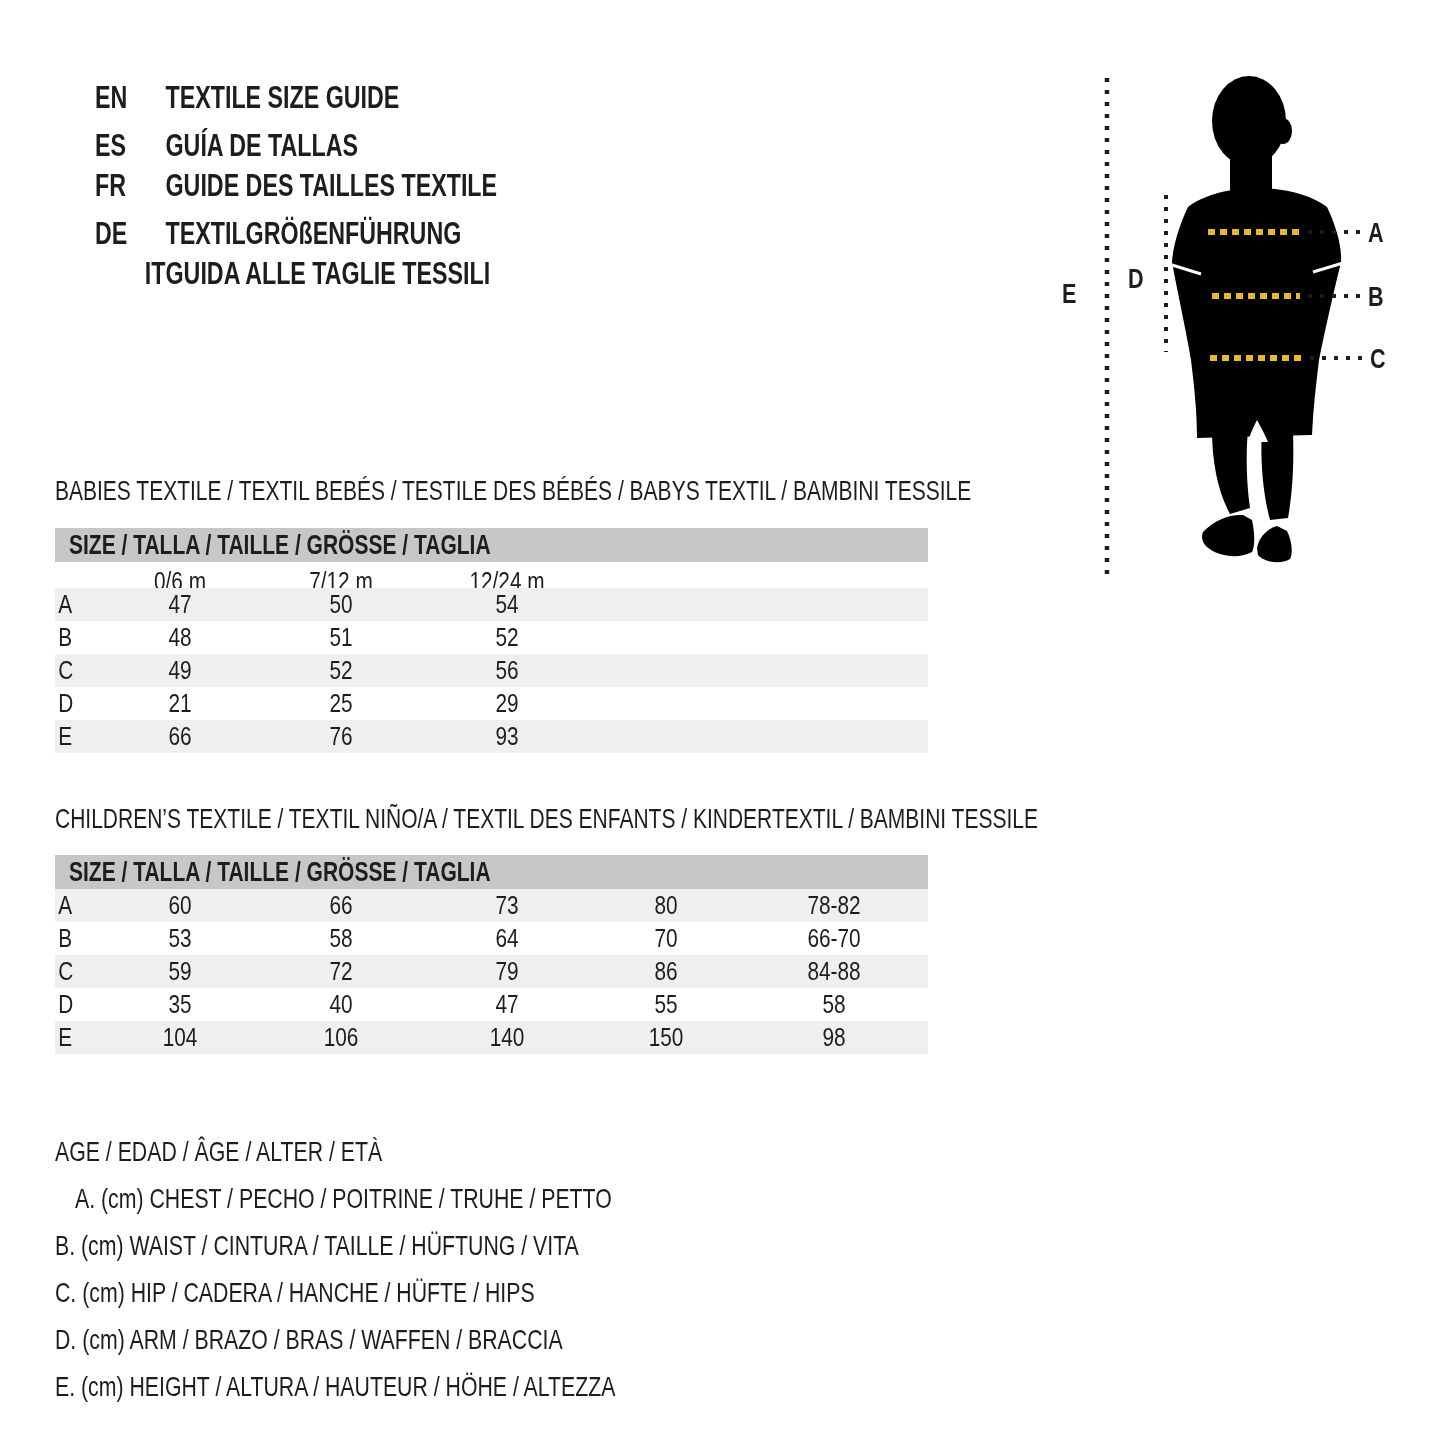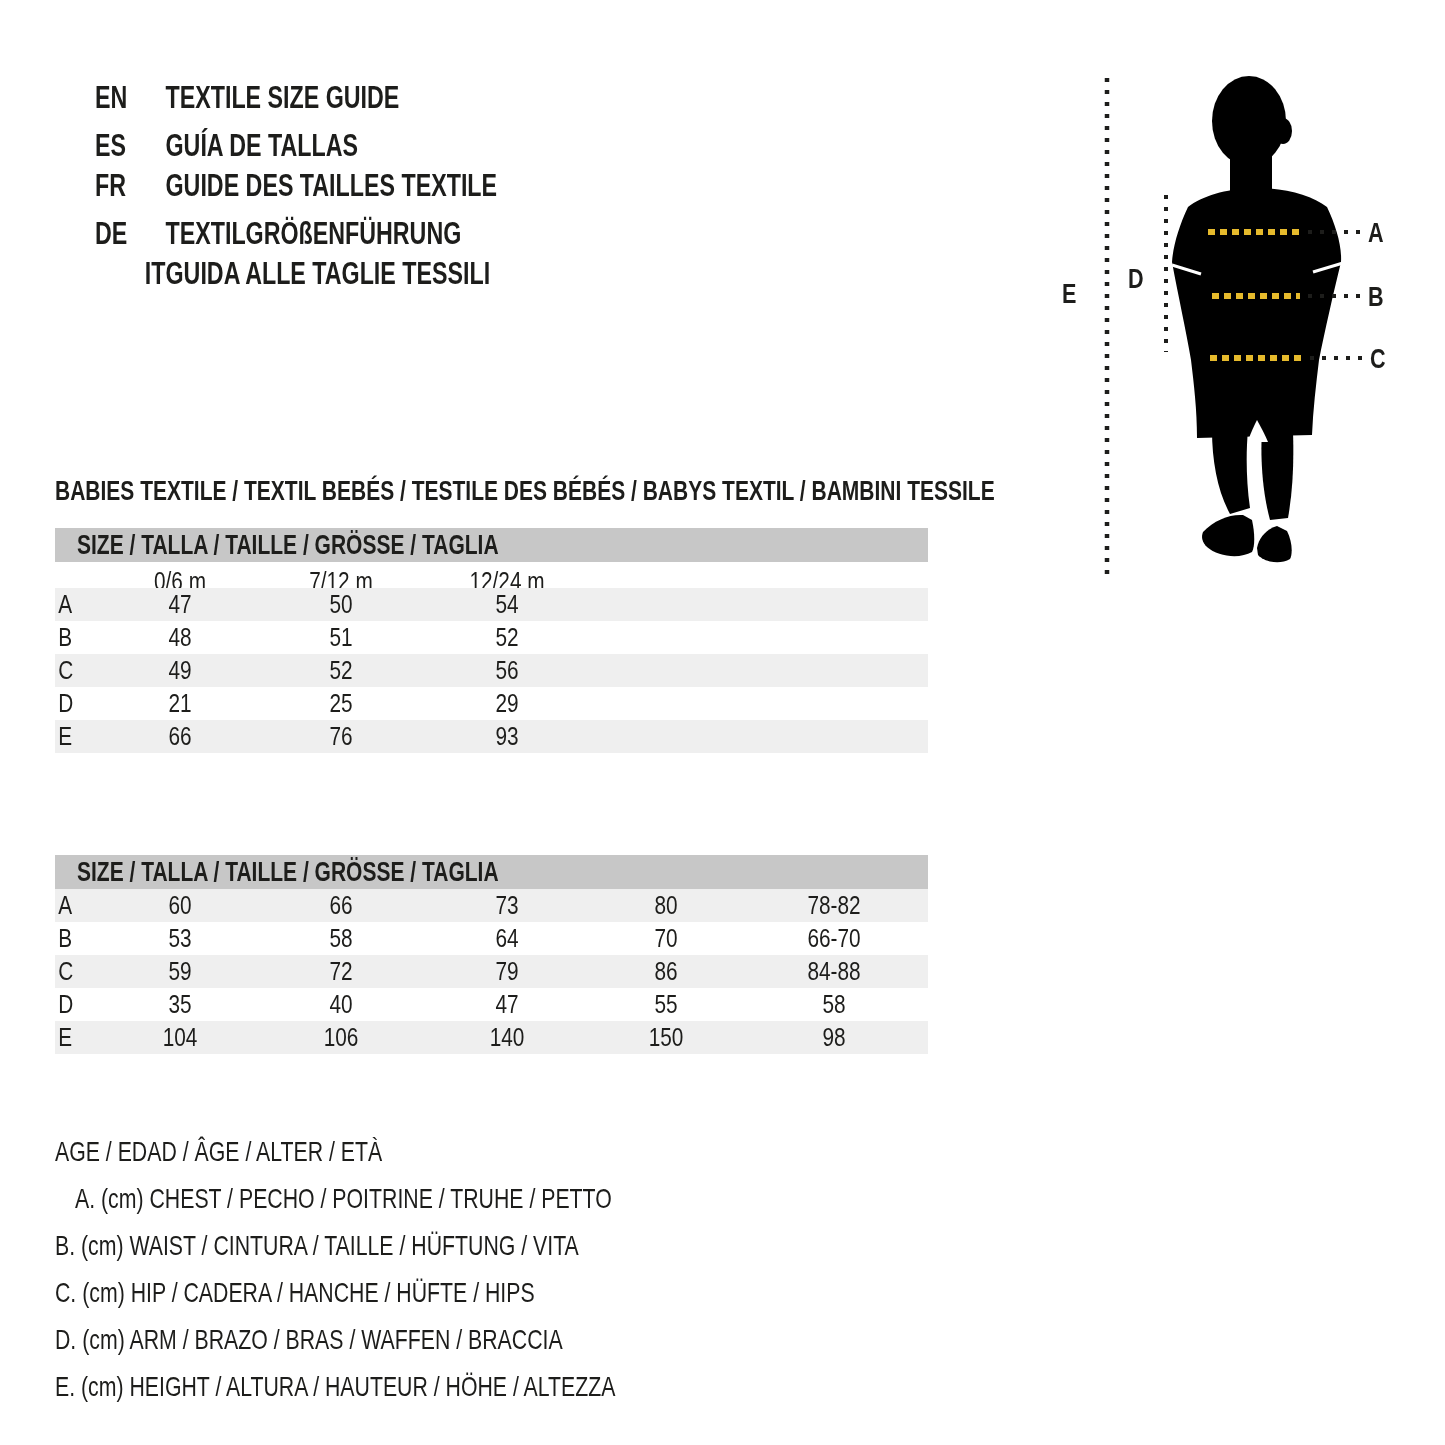--- a/index.html
+++ b/index.html
@@ -13,29 +13,29 @@
   .langs{position:absolute;left:55px;top:76px;}
   .lang-row{position:absolute;left:0;height:44px;line-height:44px;font-weight:bold;font-size:31px;white-space:nowrap;margin-left:40px;}
   .lang-row:nth-of-type(1){top:0px;}
   .lang-row:nth-of-type(2){top:48px;}
   .lang-row:nth-of-type(3){top:88px;}
   .lang-row:nth-of-type(4){top:136px;}
   .lang-row:nth-of-type(5){top:176px;text-align:right;}
   .lang-code{display:inline-block;width:94px;}
 
   
-  .section-title{position:absolute;left:55px;font-size:28px;font-weight:bold;line-height:34px;white-space:nowrap;}
+  .section-title{position:absolute;left:55px;font-size:28px;font-weight:normal;line-height:34px;white-space:nowrap;}
   .babies-title{top:474px;}
   .children-title{top:802px;}
 
   
   .sizetable{position:absolute;left:55px;width:873px;}
   .babies-table{top:528px;}
   .children-table{top:855px;}
-  .bar{height:34px;line-height:34px;background:#c7c7c7;font-size:28px;font-weight:bold;padding-left:22px;box-sizing:border-box;}
+  .bar{height:34px;line-height:34px;background:#c7c7c7;font-size:28px;font-weight:bold;padding-left:14px;box-sizing:border-box;}
   .thead-row,.trow{position:relative;height:33px;line-height:33px;font-size:26px;}
   .thead-row{height:26px;line-height:38px;}
   .trow.stripe{background:#efefef;}
   .cell{position:absolute;top:0;width:140px;text-align:center;transform:scaleX(0.8);transform-origin:50% 50%;white-space:nowrap;}
   .cell-label{left:0;width:50px;text-align:left;padding-left:4px;transform-origin:0 50%;box-sizing:border-box;}
   .c1{left:55px;} .c2{left:216px;} .c3{left:382px;} .c4{left:541px;} .c5{left:709px;}
 
   
   .legend{position:absolute;left:55px;top:1128px;}
   .legend-row{position:absolute;left:0;height:47px;line-height:47px;font-size:28px;white-space:nowrap;}
@@ -144,20 +144,21 @@
       <div class="cell c3">29</div>
     </div>
     <div class="trow stripe">
       <div class="cell cell-label">E</div>
       <div class="cell c1">66</div>
       <div class="cell c2">76</div>
       <div class="cell c3">93</div>
     </div>
   </div>
 
+  <div class="section-title children-title"><span class="cond">CHILDREN’S TEXTILE / TEXTIL NIÑO/A / TEXTIL DES ENFANTS / KINDERTEXTIL / BAMBINI TESSILE</span></div>
 
   <div class="sizetable children-table">
     <div class="bar"><span class="cond">SIZE / TALLA / TAILLE / GRÖSSE / TAGLIA</span></div>
     <div class="trow stripe">
       <div class="cell cell-label">A</div>
       <div class="cell c1">60</div>
       <div class="cell c2">66</div>
       <div class="cell c3">73</div>
       <div class="cell c4">80</div>
       <div class="cell c5">78-82</div>

